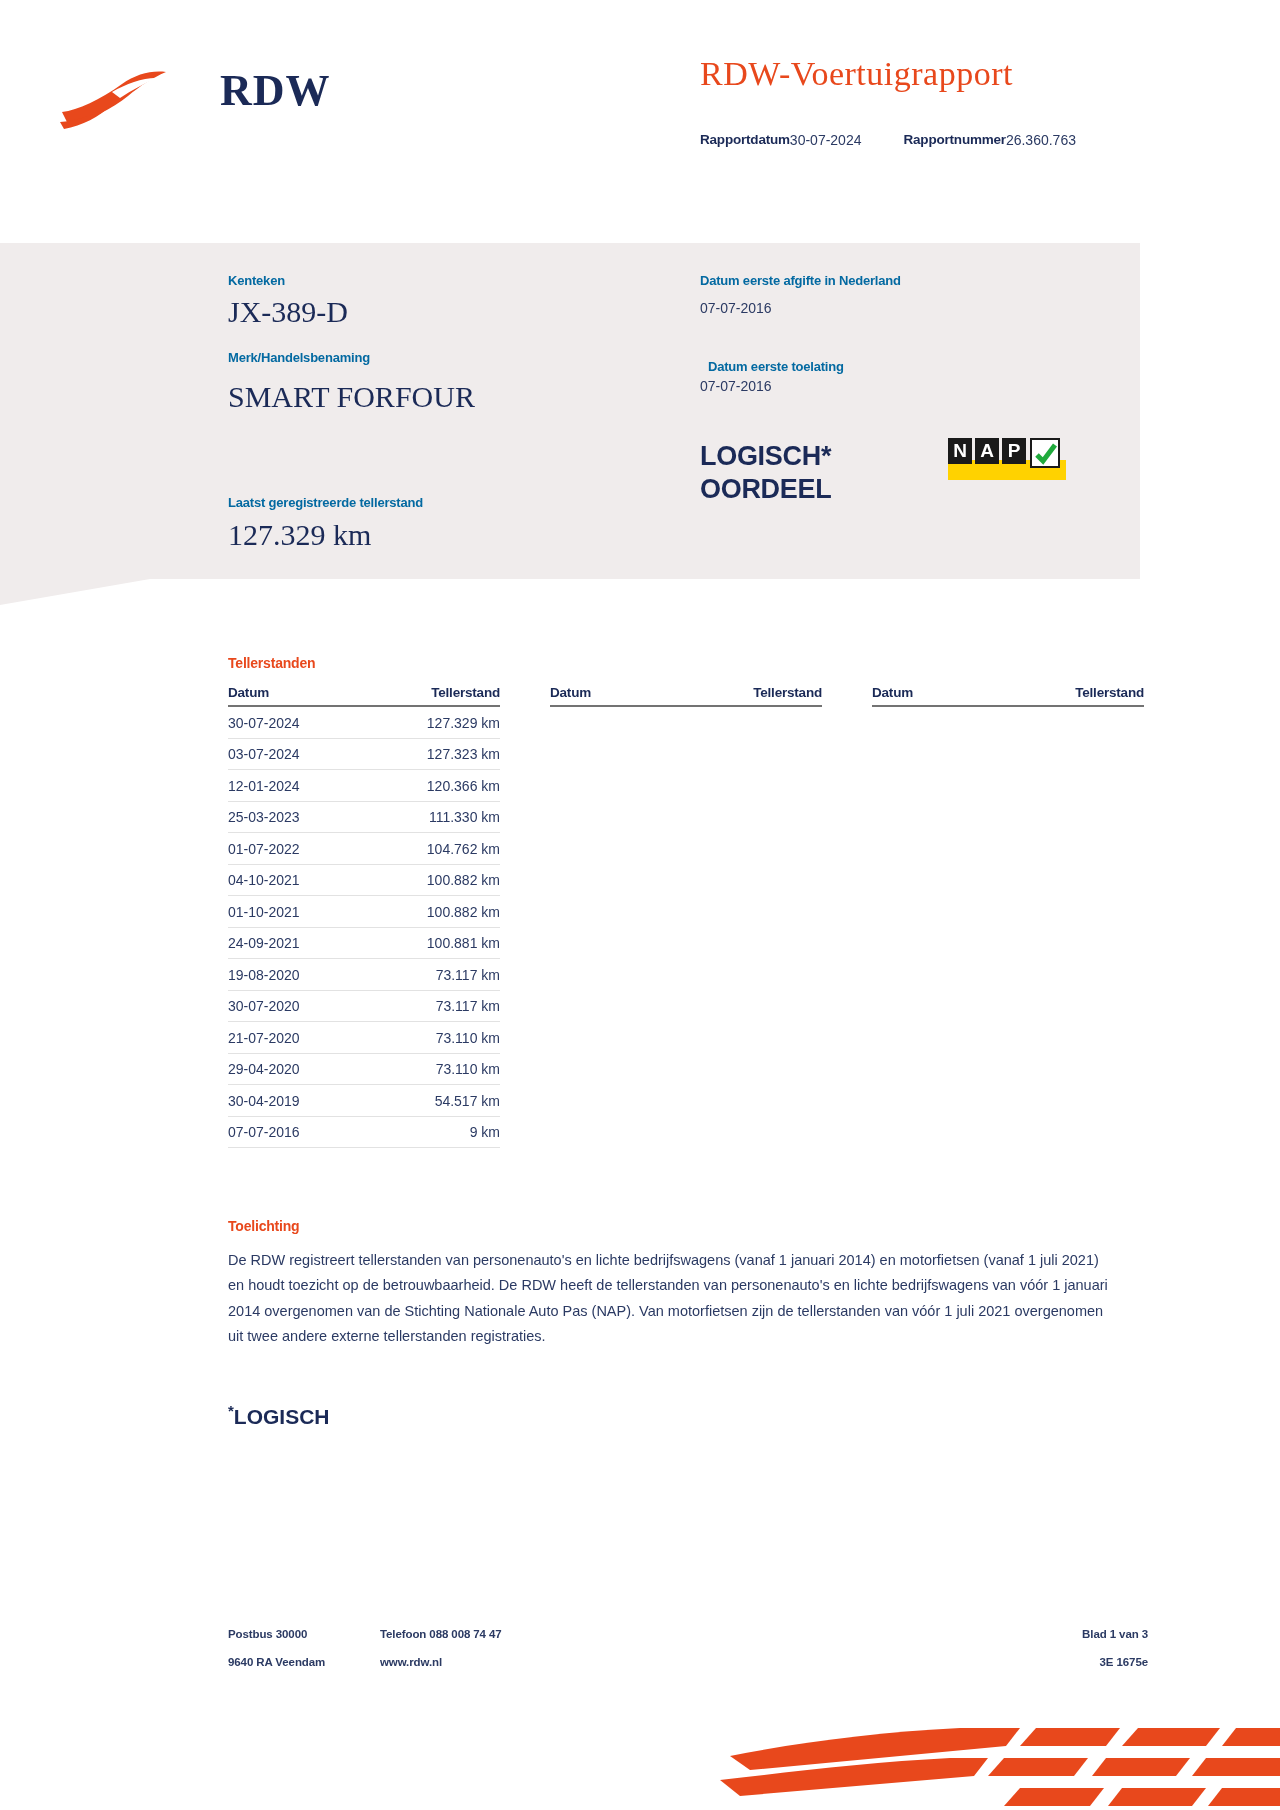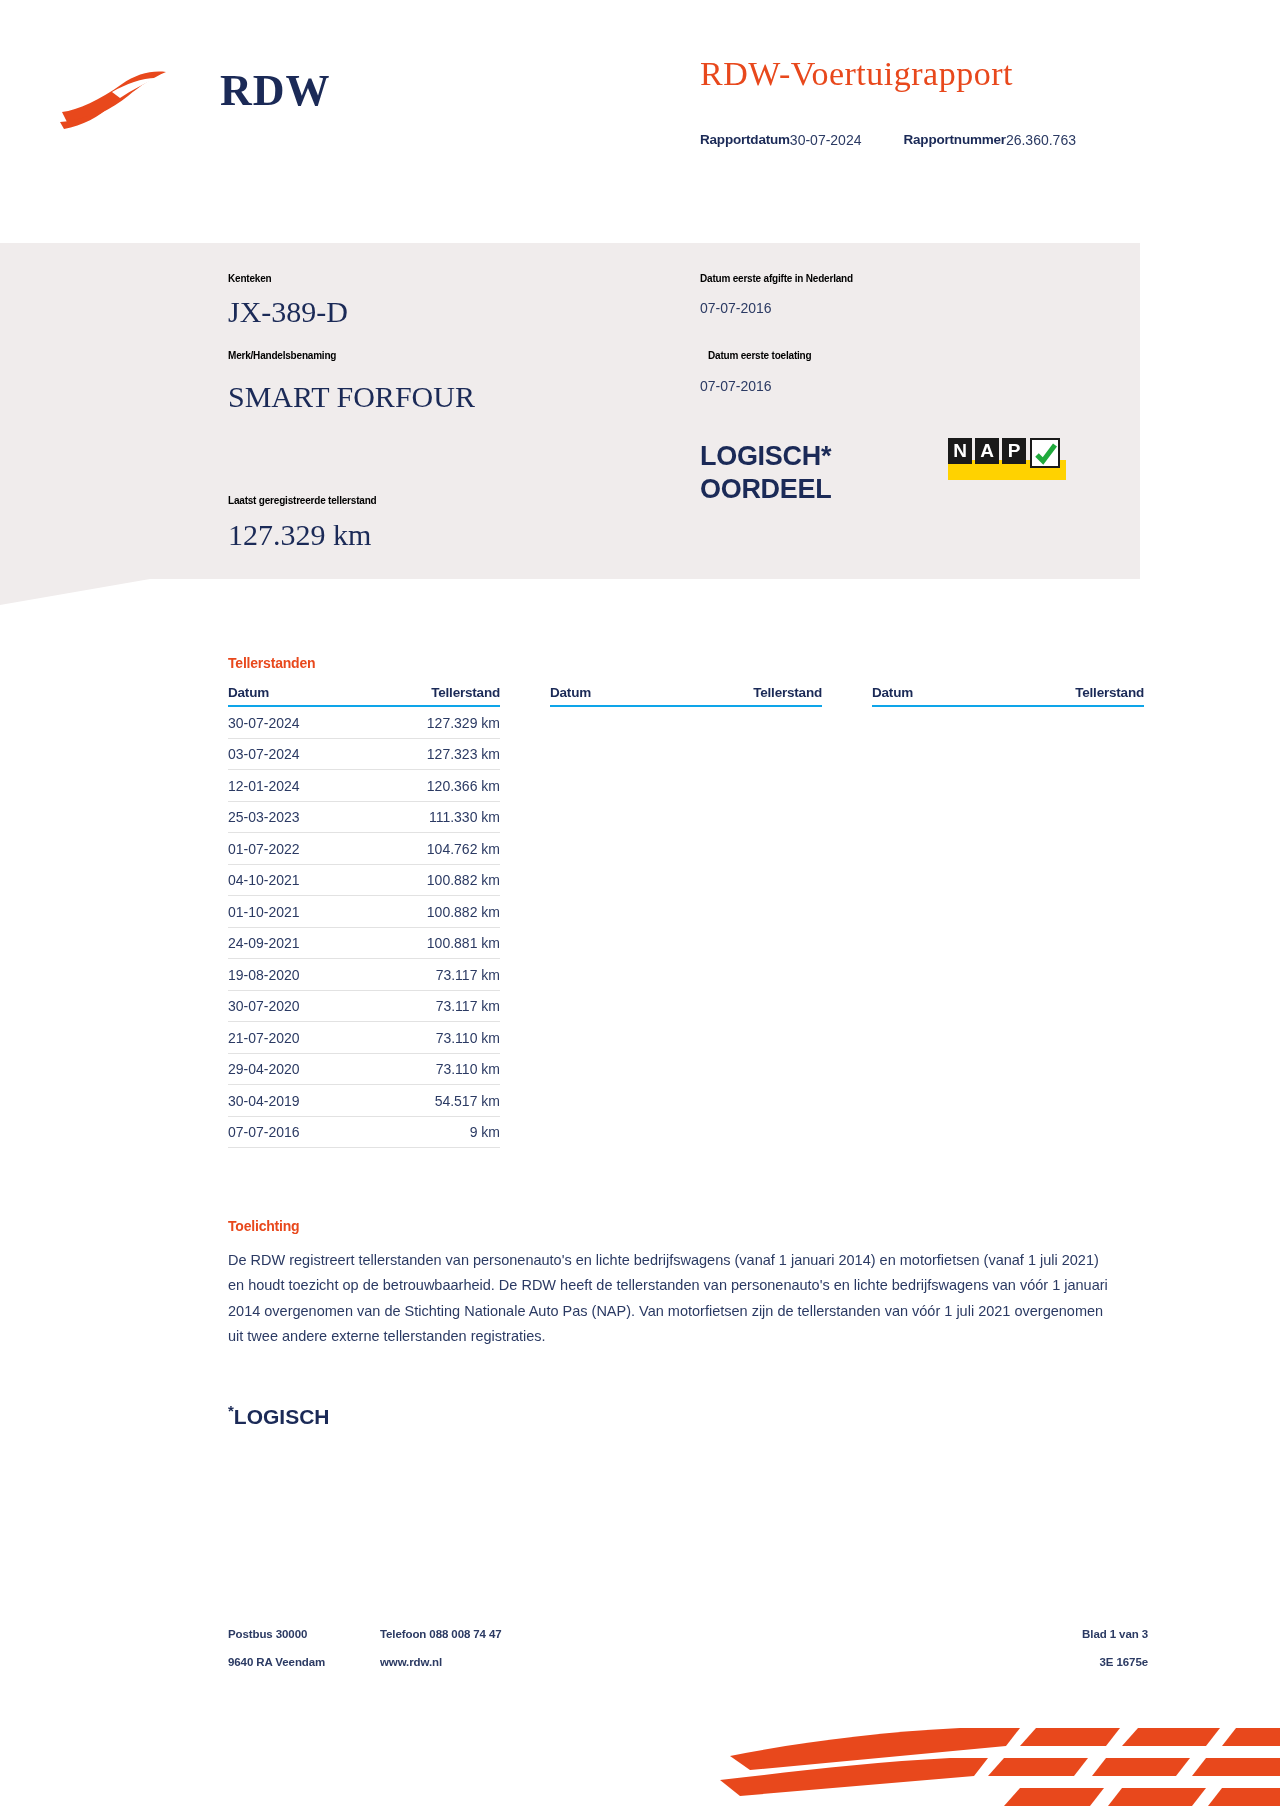--- a/index.html
+++ b/index.html
@@ -92,23 +92,23 @@
     position: absolute;
     left: 0;
     top: 579px;
     width: 0; height: 0;
     border-left: 150px solid #f0ecec;
     border-bottom: 26px solid transparent;
   }
 
   .p-label {
     position: absolute;
-    font-size: 10px;
-    font-weight: bold;
-    color: #000000;
+    font-size: 13px;
+    font-weight: bold;
+    color: #0369a1;
     letter-spacing: -0.2px;
   }
   .p-value-big {
     position: absolute;
     font-family: "Liberation Serif", serif;
     font-size: 30px;
     color: #1b2a57;
   }
   .p-value-small {
     position: absolute;
@@ -178,21 +178,21 @@
   }
 
   .t-col { position: absolute; top: 685px; width: 272px; }
   .t-col.c1 { left: 228px; }
   .t-col.c2 { left: 550px; }
   .t-col.c3 { left: 872px; }
 
   .t-head {
     display: flex;
     justify-content: space-between;
-    border-bottom: 2px solid #0ea5e9;
+    border-bottom: 2px solid #737373;
     padding-bottom: 5px;
   }
   .t-head span {
     font-size: 13.5px;
     font-weight: bold;
     color: #1b2a57;
     letter-spacing: -0.2px;
   }
   .t-row {
     display: flex;
@@ -304,21 +304,21 @@
 
   <div class="p-label" style="left:228px; top:350px;">Merk/Handelsbenaming</div>
   <div class="p-value-big" style="left:228px; top:380px;">SMART FORFOUR</div>
 
   <div class="p-label" style="left:228px; top:495px;">Laatst geregistreerde tellerstand</div>
   <div class="p-value-big" style="left:228px; top:518px;">127.329 km</div>
 
   <div class="p-label" style="left:700px; top:273px;">Datum eerste afgifte in Nederland</div>
   <div class="p-value-small" style="left:700px; top:300px;">07-07-2016</div>
 
-  <div class="p-label" style="left:700px; top:350px;padding-left:8px;">Datum eerste toelating</div>
+  <div class="p-label" style="left:700px; top:359px;padding-left:8px;">Datum eerste toelating</div>
   <div class="p-value-small" style="left:700px; top:378px;">07-07-2016</div>
 
   <div class="verdict">
     <div>LOGISCH*</div>
     <div>OORDEEL</div>
   </div>
 
   <div class="nap-badge">
     <div class="nap-yellow"></div>
     <div class="nap-letters">

